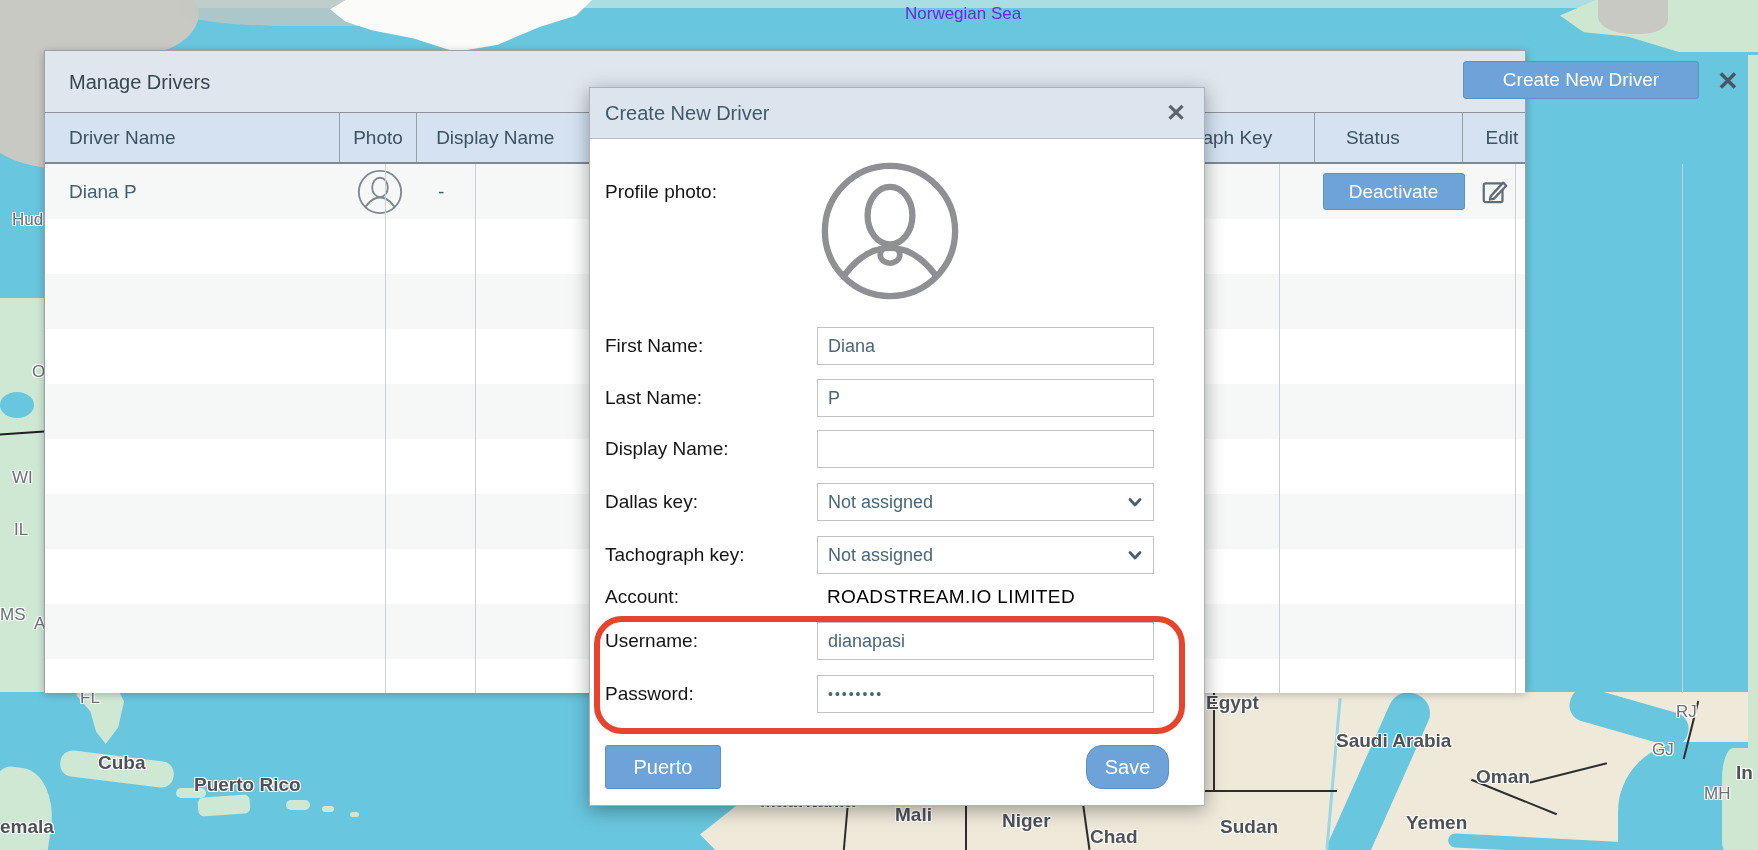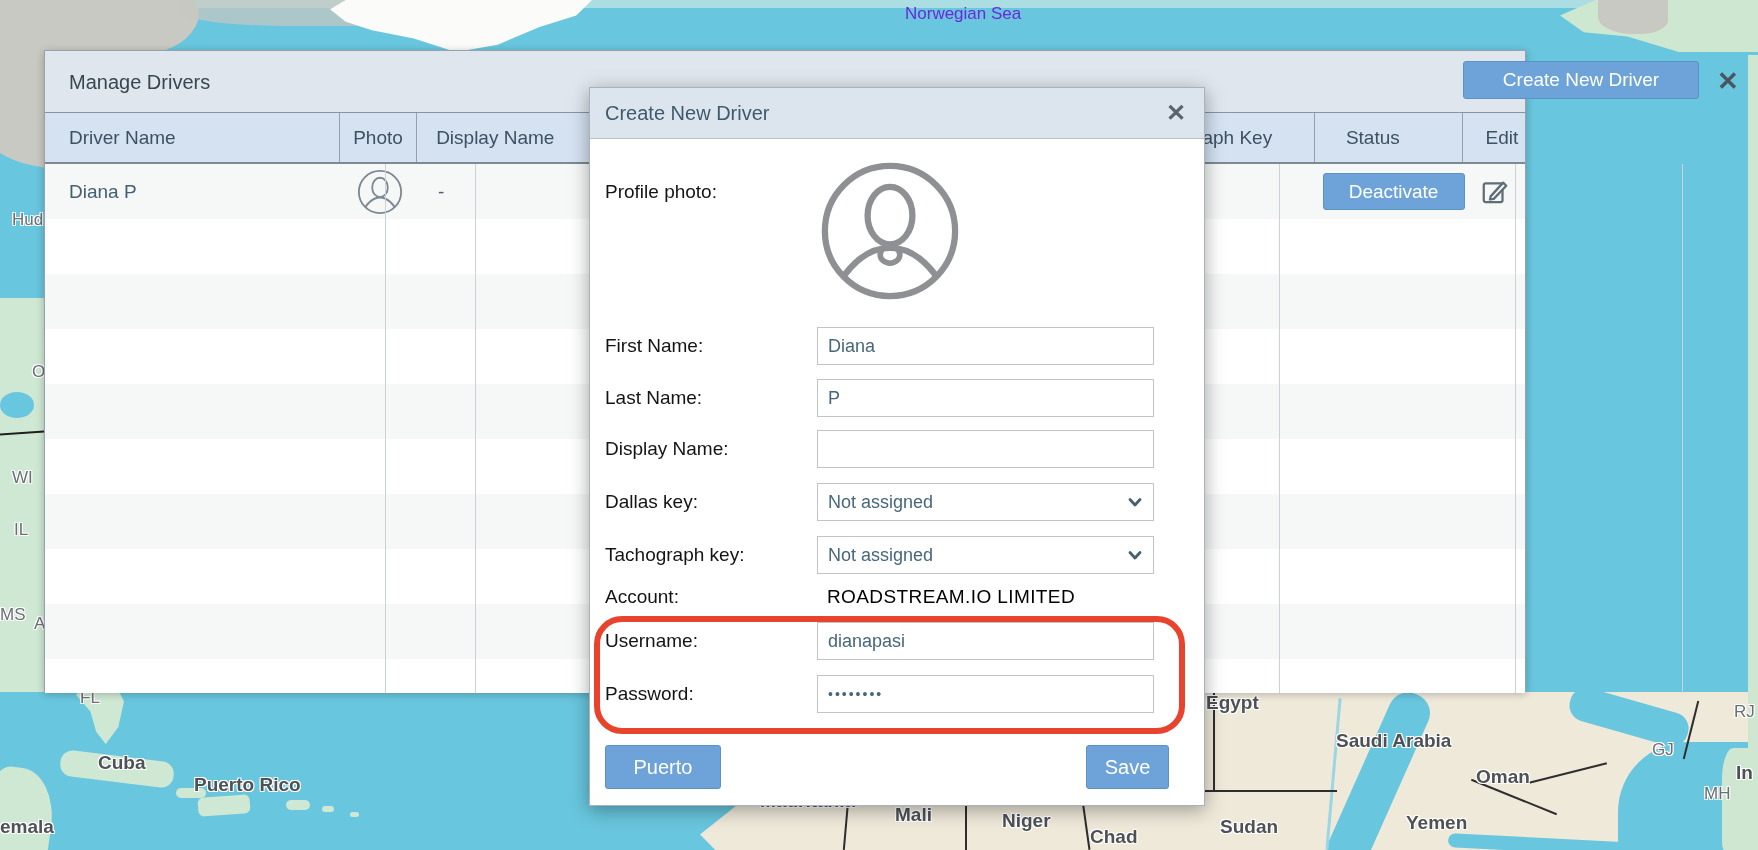--- a/index.html
+++ b/index.html
@@ -93,21 +93,21 @@
   .sel { position:absolute; left:227px; width:337px; height:38px; border:1px solid #c3c3c3; background:#fff;
       display:flex; align-items:center; justify-content:space-between; padding:0 8px 0 10px; cursor:pointer; }
   .sel span { font-size:18px; color:#47677a; }
   .account-val { position:absolute; left:237px; top:498px; font-size:19px; color:#000; letter-spacing:.4px; }
   .avatar { position:absolute; left:230px; top:73px; }
   .redbox { position:absolute; left:4px; top:528px; width:591px; height:118px; border:6px solid #e8432d;
       border-radius:28px; pointer-events:none; }
   .mbtn { position:absolute; top:657px; height:44px; background:#6da3d8; border:1px solid #5b91c4; border-radius:3px;
       color:#fff; font-size:20px; text-align:center; line-height:42px; cursor:pointer; }
   .cancel-btn { left:15px; width:116px; }
-  .save-btn { left:496px; width:83px; }
+  .save-btn { left:496px; width:83px;border-radius:16px; }
 </style>
 </head>
 <body>
 
 <div id="map">
   <div class="shape topstrip"></div>
   <div class="shape arctic1"></div>
   <div class="shape arctic2"></div>
   <div class="shape arctic3"></div>
   <div class="shape greenland"></div>
@@ -144,21 +144,21 @@
   <div class="sea-label">Norwegian Sea</div>
   <div id="map-labels">
       <div class="mlabel st" style="left: 12px; top: 210px;">Hud</div>
       <div class="mlabel st" style="left: 32px; top: 362px;">O</div>
       <div class="mlabel st" style="left: 12px; top: 468px;">WI</div>
       <div class="mlabel st" style="left: 14px; top: 520px;">IL</div>
       <div class="mlabel st" style="left: 56px; top: 582px;">T</div>
       <div class="mlabel st" style="left: 0px; top: 605px;">MS</div>
       <div class="mlabel st" style="left: 34px; top: 614px;">A</div>
       <div class="mlabel st" style="left: 80px; top: 688px;">FL</div>
-      <div class="mlabel st" style="left: 1734px; top: 702px;">RJ</div>
+      <div class="mlabel st" style="left: 1676px; top: 702px;">RJ</div>
       <div class="mlabel st" style="left: 1652px; top: 740px;">GJ</div>
       <div class="mlabel st" style="left: 1704px; top: 784px;">MH</div>
       <div class="mlabel co" style="left: 98px; top: 752px;">Cuba</div>
       <div class="mlabel co" style="left: 194px; top: 774px;">Puerto Rico</div>
       <div class="mlabel co" style="left: 0px; top: 816px; text-align: center;">emala</div>
       <div class="mlabel co" style="left: 760px; top: 790px;">Mauritania</div>
       <div class="mlabel co" style="left: 895px; top: 804px;">Mali</div>
       <div class="mlabel co" style="left: 1002px; top: 810px;">Niger</div>
       <div class="mlabel co" style="left: 1090px; top: 826px;">Chad</div>
       <div class="mlabel co" style="left: 1220px; top: 816px;">Sudan</div>

